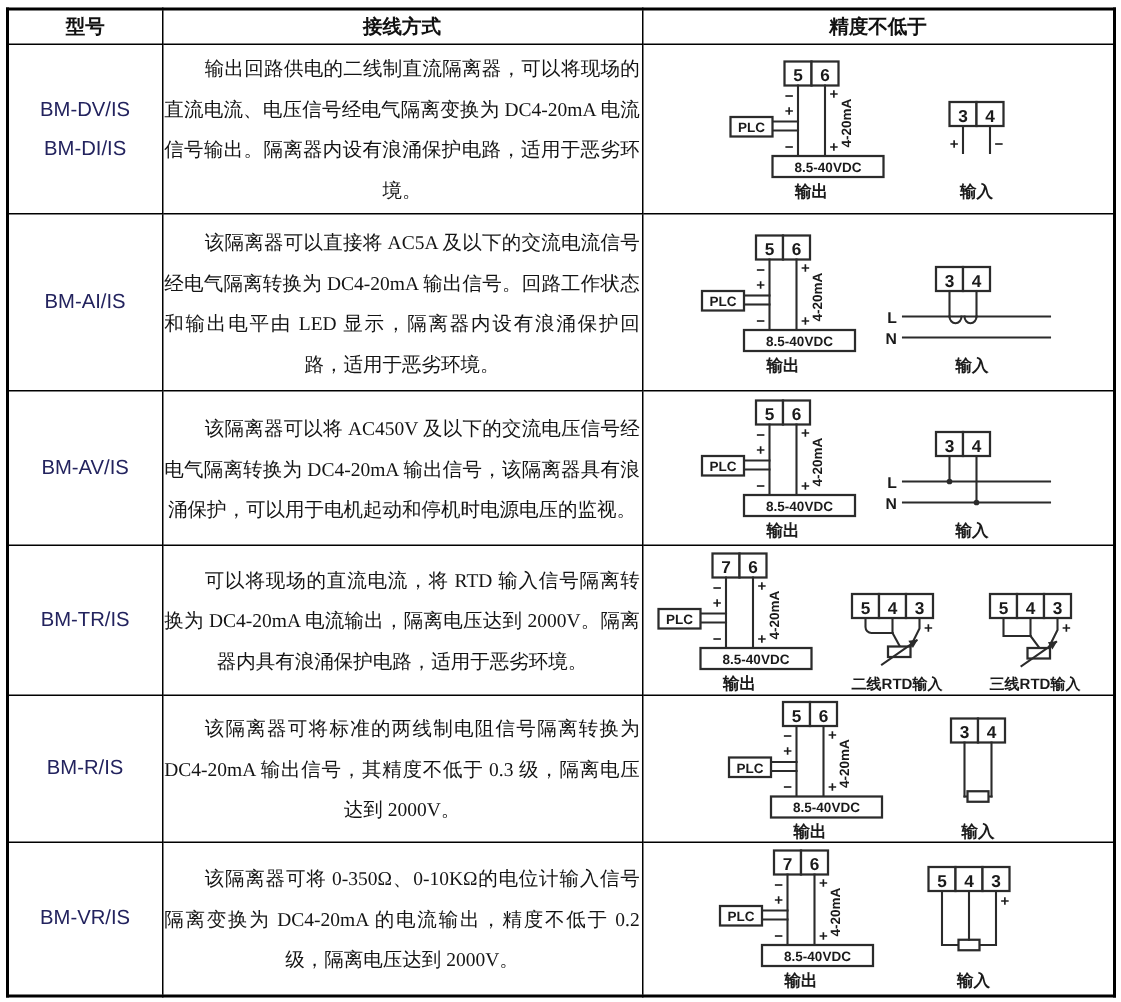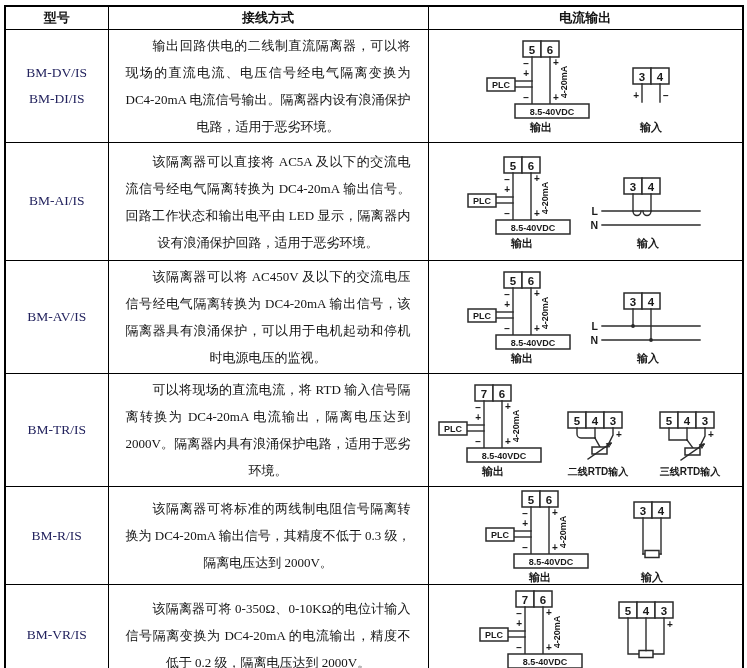--- a/index.html
+++ b/index.html
@@ -1,24 +1,24 @@
 <!DOCTYPE html>
 <html><head>
 <meta charset="utf-8">
 <style>
   html,body{margin:0;padding:0;background:#fff;width:747px;height:668px;overflow:hidden;
     font-family:"Liberation Sans",sans-serif;}
   #page{position:absolute;left:4px;top:5px;}
   table{border-collapse:collapse;table-layout:fixed;width:738px;border:2px solid #000;}
   th,td{border:1px solid #000;vertical-align:middle;padding:0;overflow:hidden;}
   th{height:22px;font-size:13px;font-weight:bold;color:#111;text-align:center;}
-  td.model{text-align:center;font-family:Liberation Serif, serif;font-size:13.5px;
+  td.model{text-align:center;font-family:Liberation Sans, sans-serif;font-size:13.5px;
     color:#23235e;line-height:1.95;}
   td.features{font-family:"Liberation Serif",serif;font-size:13px;color:#141414;
-    line-height:2.08;padding:2px 17px;text-align:justify;text-align-last:center;text-indent:27px;}
+    line-height:2.08;padding:2px 1px;text-align:justify;text-align-last:center;text-indent:27px;}
   td.wiring .wrap{display:flex;align-items:center;justify-content:center;}
   
   svg.diag line, svg.diag path{stroke:#2b2b2b;stroke-width:1.4;fill:none;stroke-linecap:square;}
   svg.diag rect{fill:#fff;stroke:#2b2b2b;stroke-width:1.5;}
   svg.diag circle{fill:#2b2b2b;stroke:none;}
   svg.diag path.head{fill:#2b2b2b;stroke:#2b2b2b;stroke-width:1;}
   svg.diag text{fill:#1a1a1a;font-family:"Liberation Sans",sans-serif;}
   text.tnum{font-size:11.5px;font-weight:bold;text-anchor:middle;}
   text.sm{font-size:9px;font-weight:bold;text-anchor:middle;letter-spacing:0;}
   text.sign{font-size:10px;font-weight:bold;}
@@ -34,21 +34,21 @@
 <table>
   <colgroup>
         <col style="width:103px">
         <col style="width:320px">
         <col style="width:315px">
       </colgroup>
   <thead>
     <tr>
       <th>型号</th>
       <th>接线方式</th>
-      <th>电流输出</th>
+      <th>精度不低于</th>
     </tr>
   </thead>
   <tbody>
 
   <tr style="height:104px">
     <td class="model">
       <div>BM-DV/IS</div>
       <div>BM-DI/IS</div>
     </td>
     <td class="features">输出回路供电的二线制直流隔离器，可以将现场的直流电流、电压信号经电气隔离变换为 DC4-20mA 电流信号输出。隔离器内设有浪涌保护电路，适用于恶劣环境。</td>

